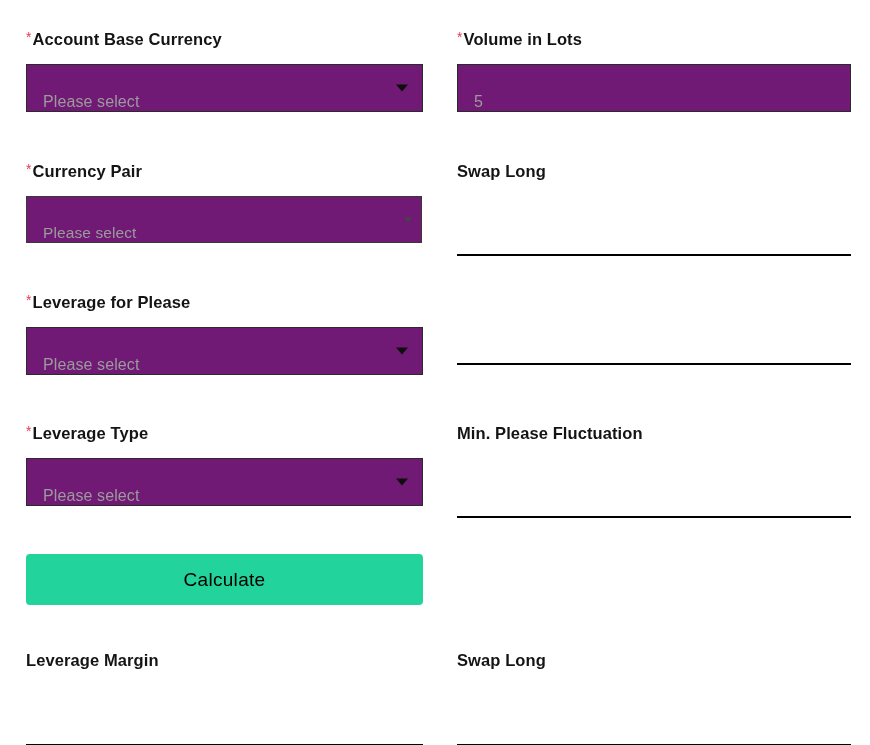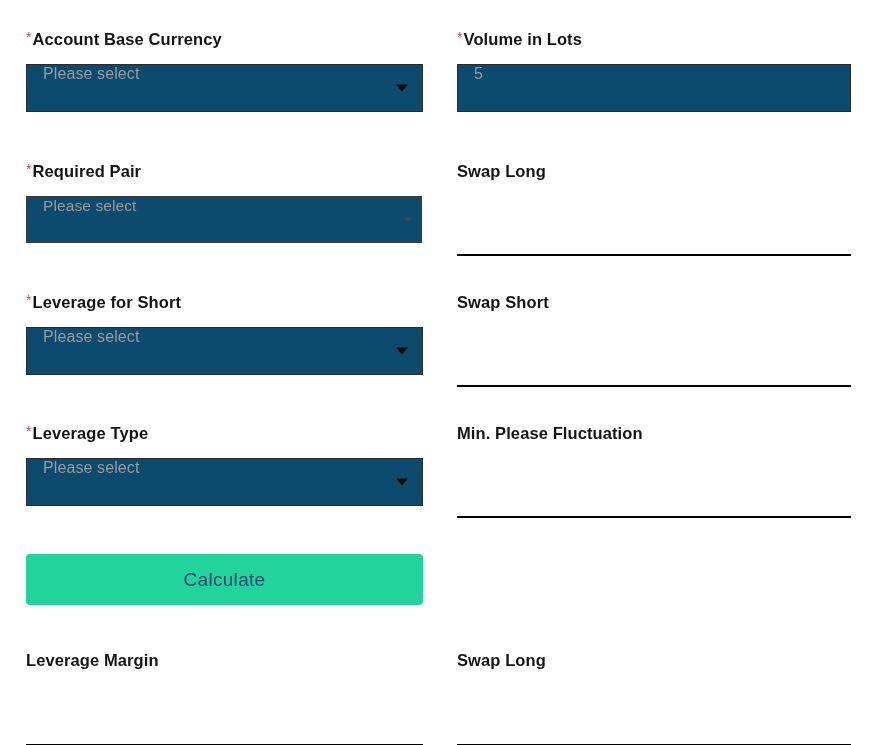--- a/index.html
+++ b/index.html
@@ -45,23 +45,23 @@
     display: inline-block;
     margin-right: 1px;
   }
 
   
   .control-box {
     position: relative;
     width: 100%;
     height: 48px;
     border: 1px solid #2b2b2b;
-    background: #0c4a6e;
+    background: #701a75;
     display: flex;
-    align-items: flex-start;
+    align-items: flex-end;
   }
   .control-box.thin-border { border: 1px solid #3a3a3a; }
 
   .control-placeholder {
     font-size: 16px;
     color: #9b9b9b;
     padding-left: 16px;
     letter-spacing: 0.1px;
     font-weight: normal;
     white-space: nowrap;
@@ -106,21 +106,21 @@
   
   #calculate-button {
     position: absolute;
     left: 26px;
     top: 554px;
     width: 397px;
     height: 51px;
     background: #22d49b;
     border: none;
     border-radius: 4px;
-    color: #0c4a6e;
+    color: #000000;
     font-family: "Liberation Sans", sans-serif;
     font-size: 19px;
     font-weight: normal;
     letter-spacing: 0.3px;
     cursor: pointer;
     text-align: center;
     line-height: 51px;
     padding: 0;
   }
 </style>
@@ -131,29 +131,29 @@
 
   <div class="field-group col-left" style="top:28px;">
     <label class="field-label"><span class="req-star">*</span><span>Account Base Currency</span></label>
     <div class="control-box" style="margin-top:14px;">
       <span class="control-placeholder">Please select</span>
       <span class="caret"></span>
     </div>
   </div>
 
   <div class="field-group col-left" style="top:160px;">
-    <label class="field-label"><span class="req-star">*</span><span>Required Pair</span></label>
+    <label class="field-label"><span class="req-star">*</span><span>Currency Pair</span></label>
     <div class="control-box thin-border" style="margin-top:14px; height:47px; width:396px;">
       <span class="control-placeholder" style="font-size:15.5px;">Please select</span>
       <span class="caret small"></span>
     </div>
   </div>
 
   <div class="field-group col-left" style="top:291px;">
-    <label class="field-label"><span class="req-star">*</span><span>Leverage for Short</span></label>
+    <label class="field-label"><span class="req-star">*</span><span>Leverage for Please</span></label>
     <div class="control-box" style="margin-top:14px;">
       <span class="control-placeholder">Please select</span>
       <span class="caret"></span>
     </div>
   </div>
 
   <div class="field-group col-left" style="top:422px;">
     <label class="field-label"><span class="req-star">*</span><span>Leverage Type</span></label>
     <div class="control-box" style="margin-top:14px;">
       <span class="control-placeholder">Please select</span>
@@ -178,21 +178,20 @@
   </div>
 
   <div class="field-group col-right" style="top:160px;">
     <label class="field-label">Swap Long</label>
     <div class="control-underline" style="margin-top:24px;">
       <span class="underline-value"></span>
     </div>
   </div>
 
   <div class="field-group col-right" style="top:291px;">
-    <label class="field-label">Swap Short</label>
     <div class="control-underline" style="margin-top:24px;">
       <span class="underline-value"></span>
     </div>
   </div>
 
   <div class="field-group col-right" style="top:422px;">
     <label class="field-label">Min. Please Fluctuation</label>
     <div class="control-underline" style="margin-top:24px;">
       <span class="underline-value"></span>
     </div>

